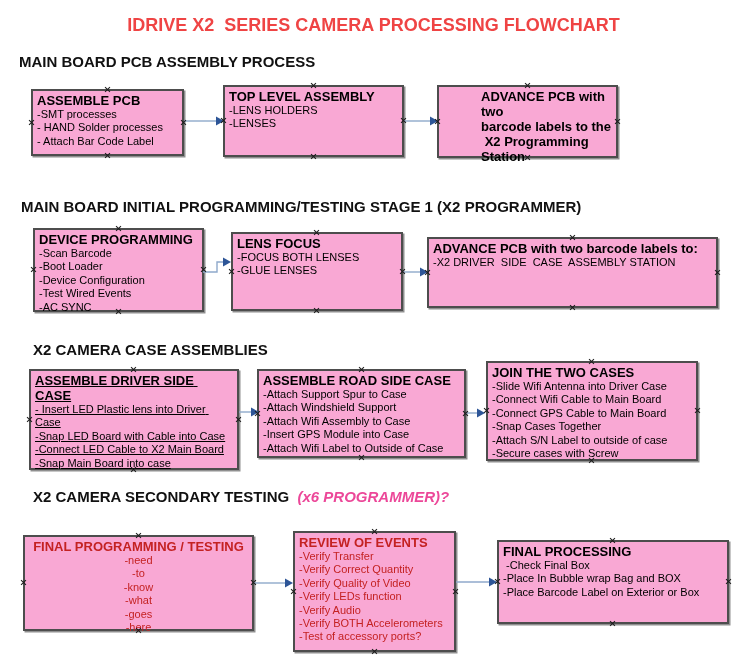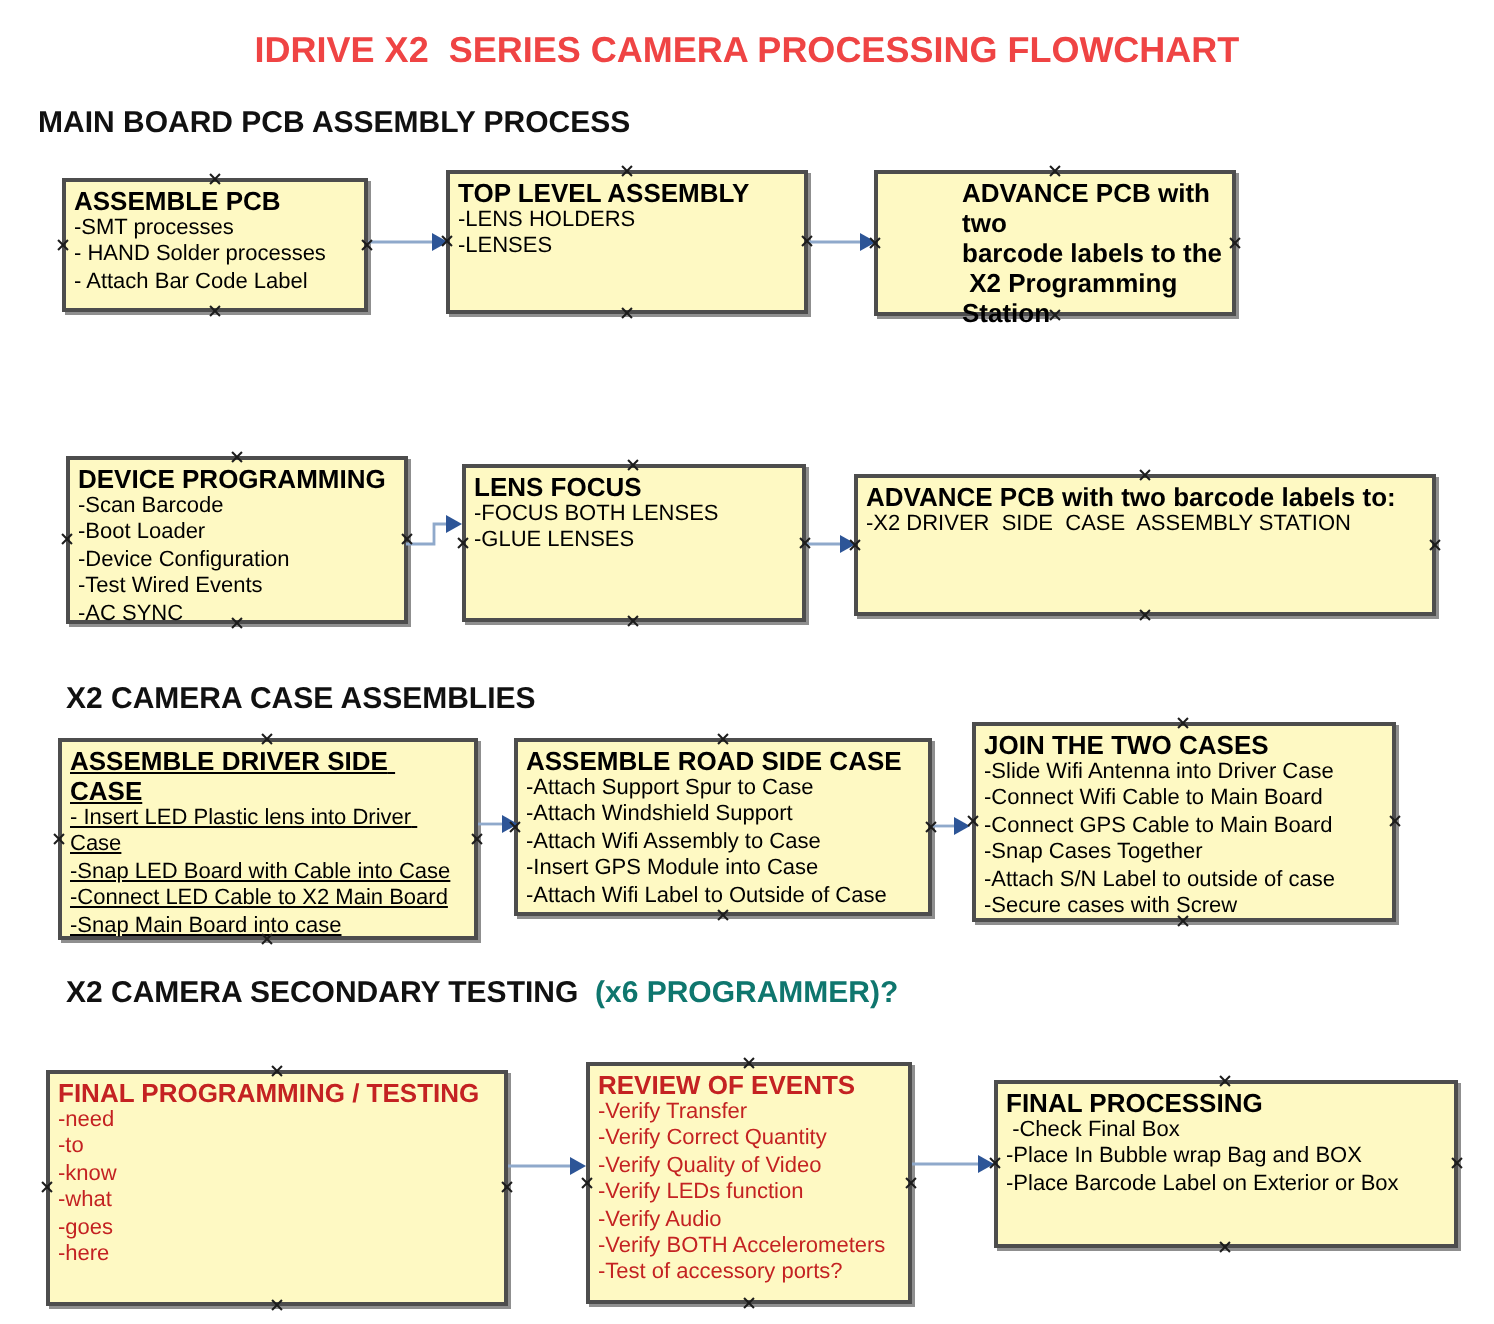--- a/index.html
+++ b/index.html
@@ -7,23 +7,23 @@
     position:relative; width:747px; height:662px; background:#ffffff;
     font-family:"Liberation Sans", sans-serif; color:#000; overflow:hidden;
   }
   .main-title {
     position:absolute; top:15px; left:0; right:0; text-align:center;
     font-size:18px; font-weight:bold; white-space:pre-wrap; color:#ef4444;
   }
   .sec-heading {
     position:absolute; font-size:15px; font-weight:bold; white-space:pre-wrap; color:#111;text-align:center;
   }
-  .sec-heading .red-part { color:#0f766e; }
+  .sec-heading .red-part { color:#ec4899;font-style:italic; }
   .box {
-    position:absolute; background:#fef9c3; border:2px solid #4d4d4d;
+    position:absolute; background:#f9a8d4; border:2px solid #4d4d4d;
     box-shadow:1.5px 1.5px 0 #8f8f8f; padding:2px 4px; box-sizing:border-box;
     overflow:visible;
   }
   .bt { font-size:13px; font-weight:bold; line-height:15px; white-space:pre-wrap; }
   .bi { font-size:11px; line-height:13.4px; white-space:pre-wrap; }
   .box.red .bt, .box.red .bi { color:#c42222; }
   
   .mk { position:absolute; width:7px; height:7px; z-index:3; }
   .mk::before, .mk::after {
     content:""; position:absolute; left:0; top:3px; width:7px; height:1px; background:#1c1c1c;
@@ -37,20 +37,21 @@
   .arrow { position:absolute; overflow:visible; z-index:2; }
 </style>
 </head>
 <body>
 
 <div class="canvas">
 
   <div class="main-title">IDRIVE X2  SERIES CAMERA PROCESSING FLOWCHART</div>
 
   <div class="sec-heading" style="left:19px;top:53px;">MAIN BOARD PCB ASSEMBLY PROCESS</div>
+  <div class="sec-heading" style="left:21px;top:198px;">MAIN BOARD INITIAL PROGRAMMING/TESTING STAGE 1 (X2 PROGRAMMER)</div>
   <div class="sec-heading" style="left:33px;top:341px;">X2 CAMERA CASE ASSEMBLIES</div>
   <div class="sec-heading" style="left:33px;top:488px;"><span>X2 CAMERA SECONDARY TESTING  </span><span class="red-part">(x6 PROGRAMMER)?</span></div>
 
   <div class="box" style="left:31px;top:89px;width:153px;height:67px;">
     <span class="mk mk-t"></span>
       <span class="mk mk-b"></span>
       <span class="mk mk-l"></span>
       <span class="mk mk-r"></span>
     <div class="bt">ASSEMBLE PCB</div>
     <div class="bi">-SMT processes</div>
@@ -142,21 +143,21 @@
       <span class="mk mk-r"></span>
     <div class="bt">JOIN THE TWO CASES</div>
     <div class="bi">-Slide Wifi Antenna into Driver Case</div>
     <div class="bi">-Connect Wifi Cable to Main Board</div>
     <div class="bi">-Connect GPS Cable to Main Board</div>
     <div class="bi">-Snap Cases Together</div>
     <div class="bi">-Attach S/N Label to outside of case</div>
     <div class="bi">-Secure cases with Screw</div>
   </div>
 
-  <div class="box red" style="left:23px;top:535px;width:231px;height:118px;">
+  <div class="box red" style="left:23px;top:535px;width:231px;height:96px;text-align:center;">
     <span class="mk mk-t"></span>
       <span class="mk mk-b"></span>
       <span class="mk mk-l"></span>
       <span class="mk mk-r"></span>
     <div class="bt">FINAL PROGRAMMING / TESTING</div>
     <div class="bi">-need</div>
     <div class="bi">-to</div>
     <div class="bi">-know</div>
     <div class="bi">-what</div>
     <div class="bi">-goes</div>

